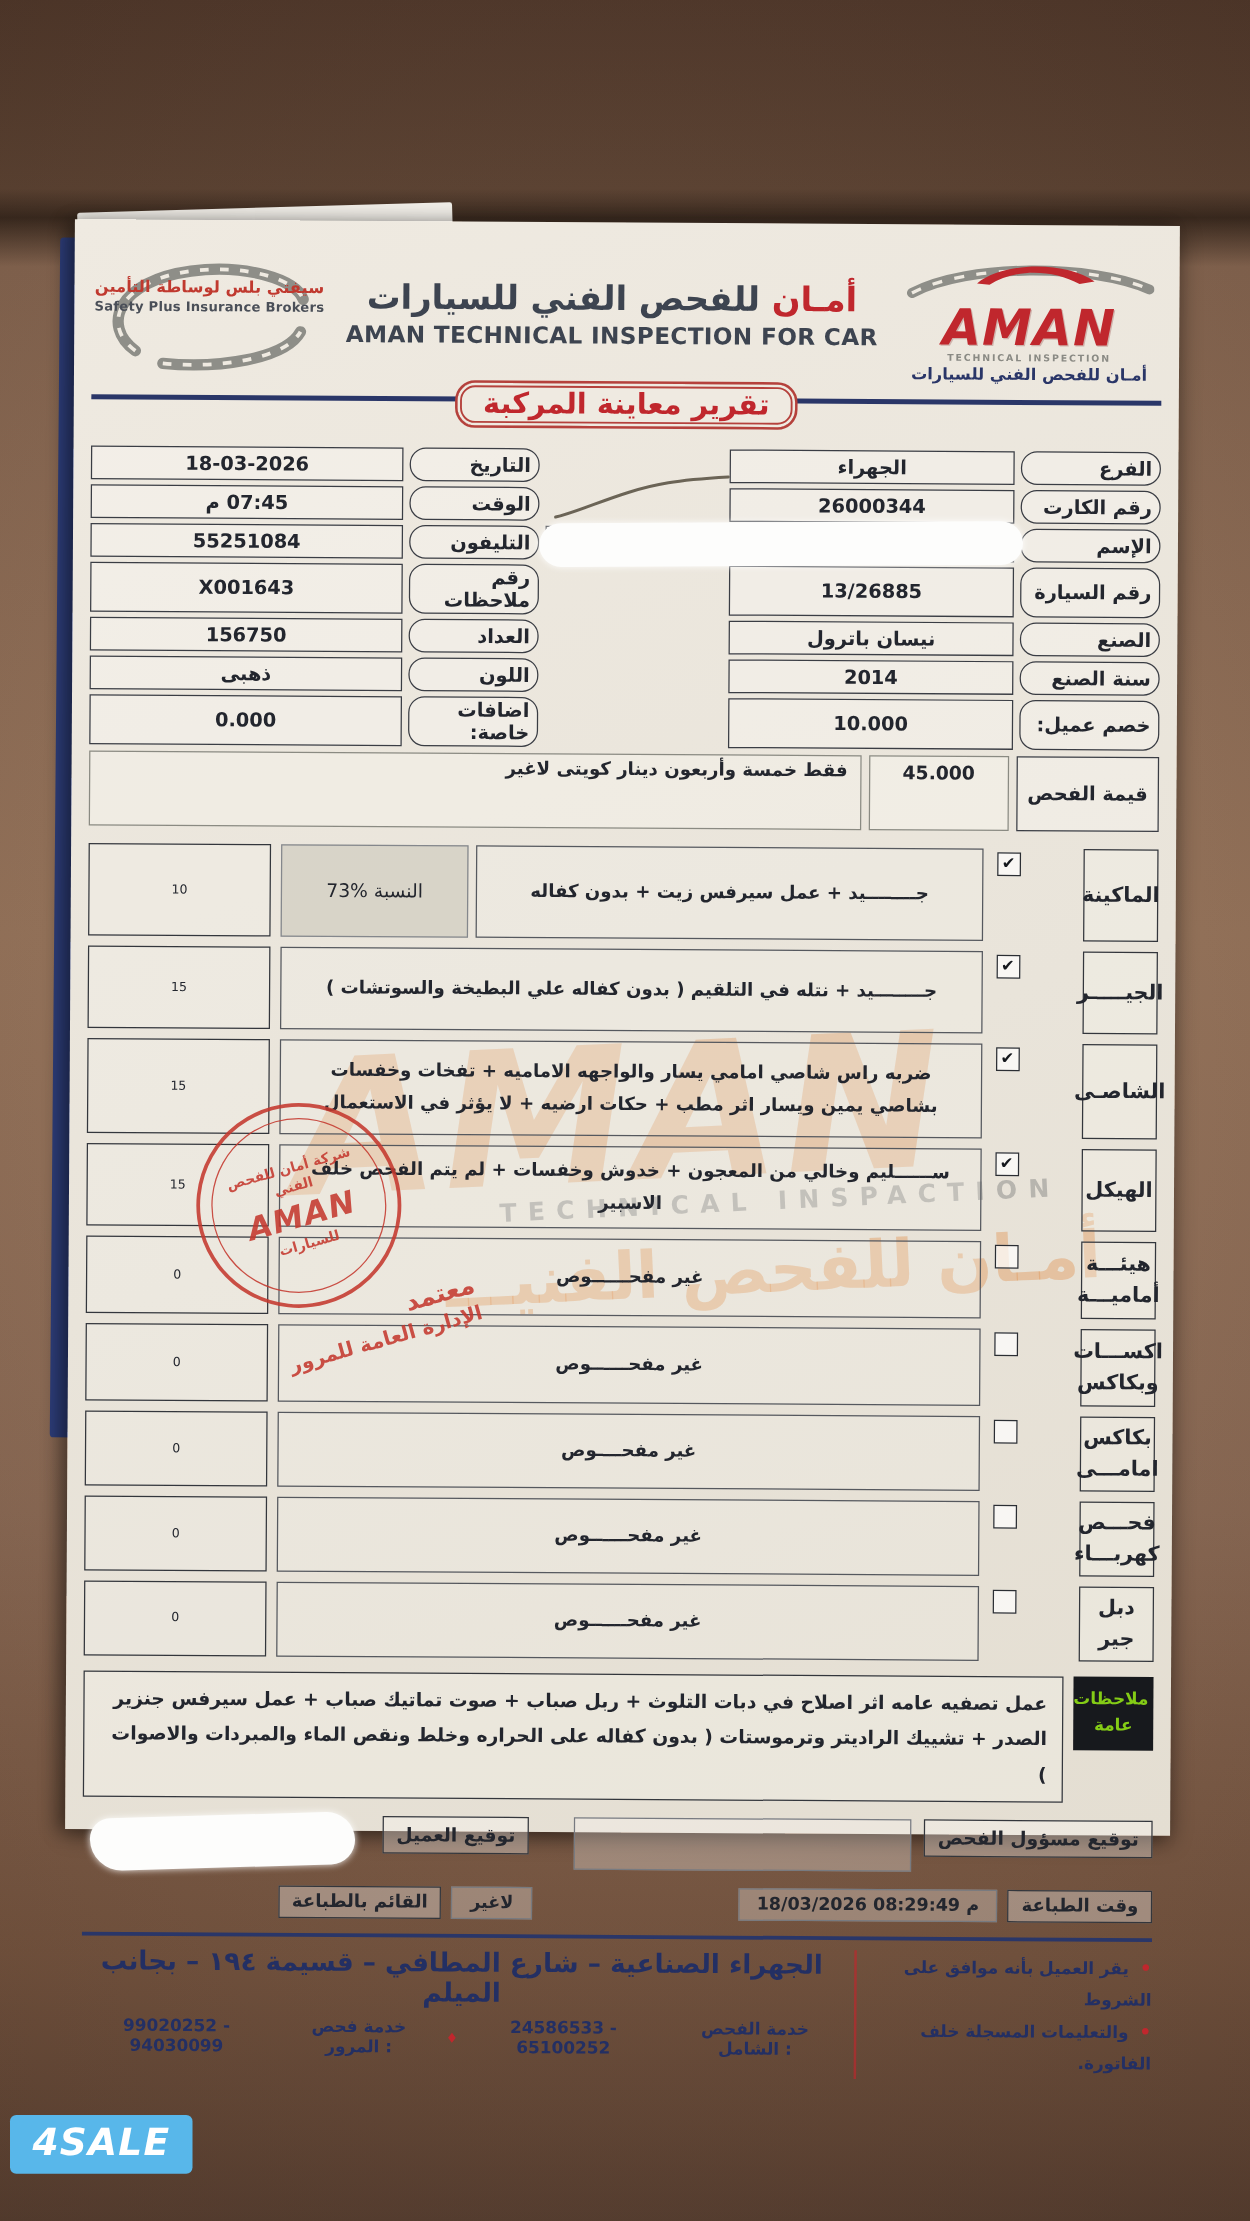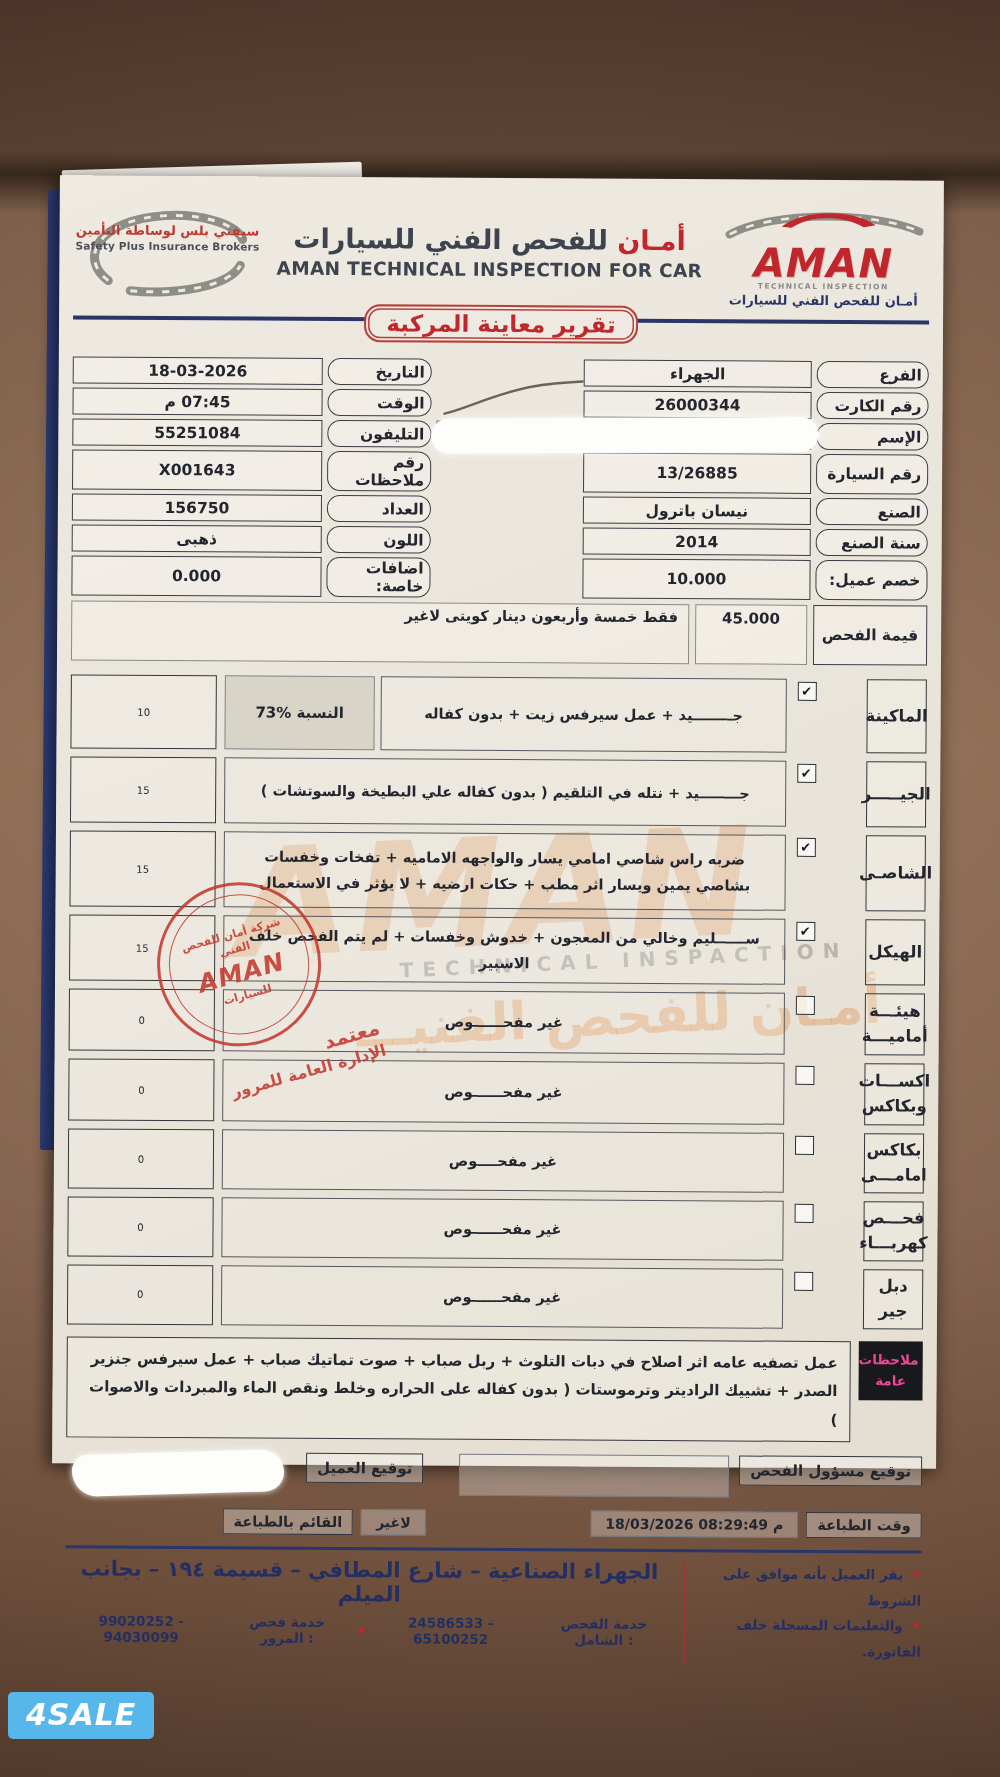--- a/index.html
+++ b/index.html
@@ -76,28 +76,28 @@
   .irow{display:grid;direction:rtl;grid-template-columns:100px 24px 1fr 146px;gap:8px;margin-bottom:8px;align-items:stretch;}
   .ilabel{border:1.7px solid #33363c;display:flex;align-items:center;justify-content:center;text-align:center;
     font-weight:900;font-size:16.5px;padding:4px 3px;background:rgba(252,250,245,.25);line-height:1.5;margin-left:40px;}
   .ichk{display:flex;align-items:flex-start;justify-content:center;padding-top:3px;}
   .chkbox{width:17px;height:17px;border:1.8px solid #2b2e33;background:rgba(255,255,255,.7);
     display:flex;align-items:center;justify-content:center;font-size:13px;font-weight:900;color:#15181d;line-height:1;}
   .idesc{display:flex;direction:rtl;gap:6px;align-items:stretch;}
   .descbox{flex:1;border:1.3px solid #55585e;background:rgba(252,250,245,.18);display:flex;align-items:center;justify-content:center;
     text-align:center;font-weight:700;font-size:14.5px;padding:5px 12px;line-height:1.8;}
   .pctbox{width:148px;border:1.3px solid #84878c;background:rgba(210,205,193,.75);display:flex;align-items:center;justify-content:center;
-    font-weight:700;font-size:15px;}
+    font-weight:400;font-size:15px;}
   .iscore{border:1.7px solid #33363c;display:flex;align-items:center;justify-content:center;font-weight:400;font-size:10px;background:rgba(252,250,245,.2);}
   .ir0{min-height:74px}.ir1{min-height:66px}.ir2{min-height:76px}.ir3{min-height:66px}
   .ir4{min-height:62px}.ir5{min-height:62px}.ir6{min-height:60px}.ir7{min-height:60px}.ir8{min-height:56px}
 
   
   .notes{display:flex;direction:rtl;gap:8px;margin-top:12px;}
-  .notes-label{width:56px;background:#17191d;color:#ec4899;font-weight:800;font-size:13.5px;text-align:center;
+  .notes-label{width:56px;background:#17191d;color:#84cc16;font-weight:800;font-size:13.5px;text-align:center;
     padding:8px 4px;height:fit-content;line-height:1.6;}
   .notes-box{flex:1;border:1.6px solid #33363c;min-height:96px;padding:7px 12px;box-sizing:border-box;
     font-weight:800;font-size:15px;text-align:right;line-height:1.9;background:rgba(252,250,245,.25);}
 
   
   .sigrow{display:flex;direction:rtl;align-items:flex-start;gap:10px;margin-top:14px;min-height:46px;}
   .siglabel{border:1.6px solid #33363c;font-weight:800;font-size:15px;padding:5px 10px;background:rgba(252,250,245,.35);}
   .sigbox{width:268px;height:40px;border:1.2px solid #777a80;background:rgba(252,250,245,.3);}
   .sigspace{flex:1;}
   .sigblob-wrap{width:230px;position:relative;height:44px;}

